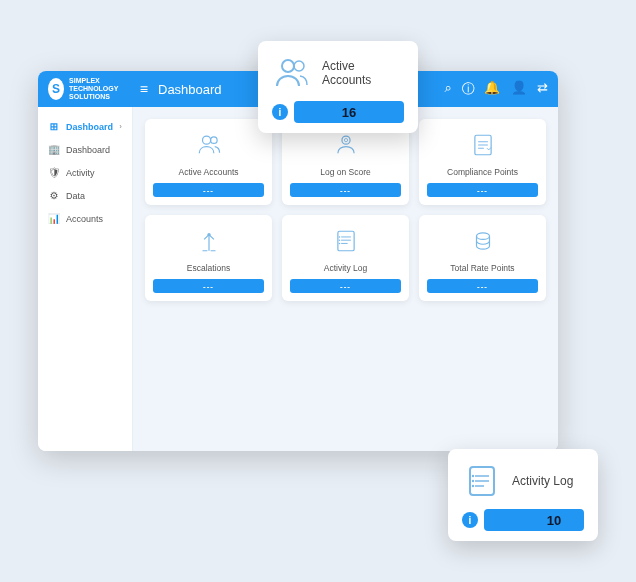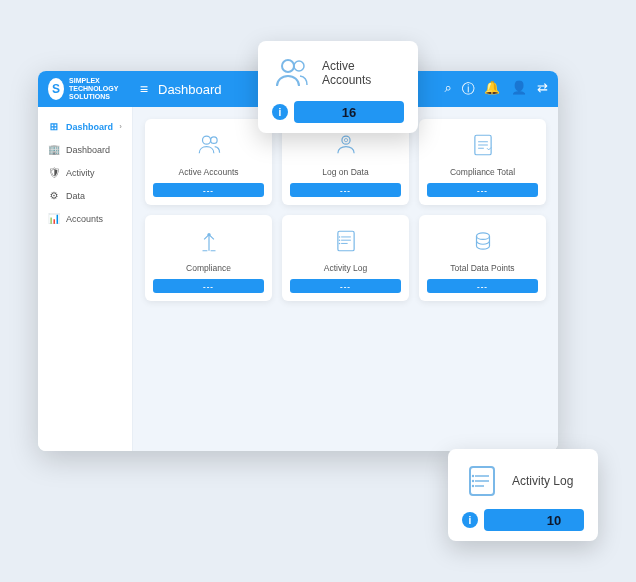--- a/index.html
+++ b/index.html
@@ -348,50 +348,50 @@
           </div>
 
           <div class="card">
             <div class="card-icon-wrap">
               <svg class="svg-icon" viewBox="0 0 32 32" fill="none">
                 <circle cx="16" cy="10" r="5" stroke="#7ab8e8" stroke-width="1.5" fill="none"></circle>
                 <path d="M6 26c0-5 4.5-8 10-8s10 3 10 8" stroke="#7ab8e8" stroke-width="1.5" fill="none"></path>
                 <circle cx="16" cy="10" r="2" stroke="#7ab8e8" stroke-width="1" fill="none"></circle>
               </svg>
             </div>
-            <span class="card-label">Log on Data</span>
+            <span class="card-label">Log on Score</span>
             <div class="card-bar">
               <span class="card-bar-text">---</span>
             </div>
           </div>
 
           <div class="card">
             <div class="card-icon-wrap">
               <svg class="svg-icon" viewBox="0 0 32 32" fill="none">
                 <rect x="6" y="4" width="20" height="24" rx="2" stroke="#7ab8e8" stroke-width="1.5" fill="none"></rect>
                 <path d="M10 12h12M10 16h12M10 20h7" stroke="#7ab8e8" stroke-width="1.2"></path>
                 <path d="M21 20l2 2 3-3" stroke="#7ab8e8" stroke-width="1.2"></path>
               </svg>
             </div>
-            <span class="card-label">Compliance Total</span>
+            <span class="card-label">Compliance Points</span>
             <div class="card-bar">
               <span class="card-bar-text">---</span>
             </div>
           </div>
 
           <div class="card">
             <div class="card-icon-wrap">
               <svg class="svg-icon" viewBox="0 0 32 32" fill="none">
                 <path d="M16 28V8" stroke="#7ab8e8" stroke-width="1.5"></path>
                 <path d="M10 14l6-6 6 6" stroke="#7ab8e8" stroke-width="1.5" fill="none"></path>
                 <path d="M8 28h6M18 28h6" stroke="#7ab8e8" stroke-width="1.5"></path>
                 <circle cx="16" cy="8" r="2" fill="#7ab8e8"></circle>
               </svg>
             </div>
-            <span class="card-label">Compliance</span>
+            <span class="card-label">Escalations</span>
             <div class="card-bar">
               <span class="card-bar-text">---</span>
             </div>
           </div>
 
           <div class="card">
             <div class="card-icon-wrap">
               <svg class="svg-icon" viewBox="0 0 32 32" fill="none">
                 <rect x="6" y="4" width="20" height="24" rx="2" stroke="#7ab8e8" stroke-width="1.5" fill="none"></rect>
                 <path d="M10 11h12M10 15h12M10 19h8" stroke="#7ab8e8" stroke-width="1.2"></path>
@@ -407,21 +407,21 @@
           </div>
 
           <div class="card">
             <div class="card-icon-wrap">
               <svg class="svg-icon" viewBox="0 0 32 32" fill="none">
                 <ellipse cx="16" cy="10" rx="8" ry="4" stroke="#7ab8e8" stroke-width="1.5" fill="none"></ellipse>
                 <path d="M8 10v6c0 2.2 3.6 4 8 4s8-1.8 8-4v-6" stroke="#7ab8e8" stroke-width="1.5" fill="none"></path>
                 <path d="M8 16v6c0 2.2 3.6 4 8 4s8-1.8 8-4v-6" stroke="#7ab8e8" stroke-width="1.5" fill="none"></path>
               </svg>
             </div>
-            <span class="card-label">Total Data Points</span>
+            <span class="card-label">Total Rate Points</span>
             <div class="card-bar">
               <span class="card-bar-text">---</span>
             </div>
           </div>
 
         </div>
       </div>
     </div>
   </div>
 

